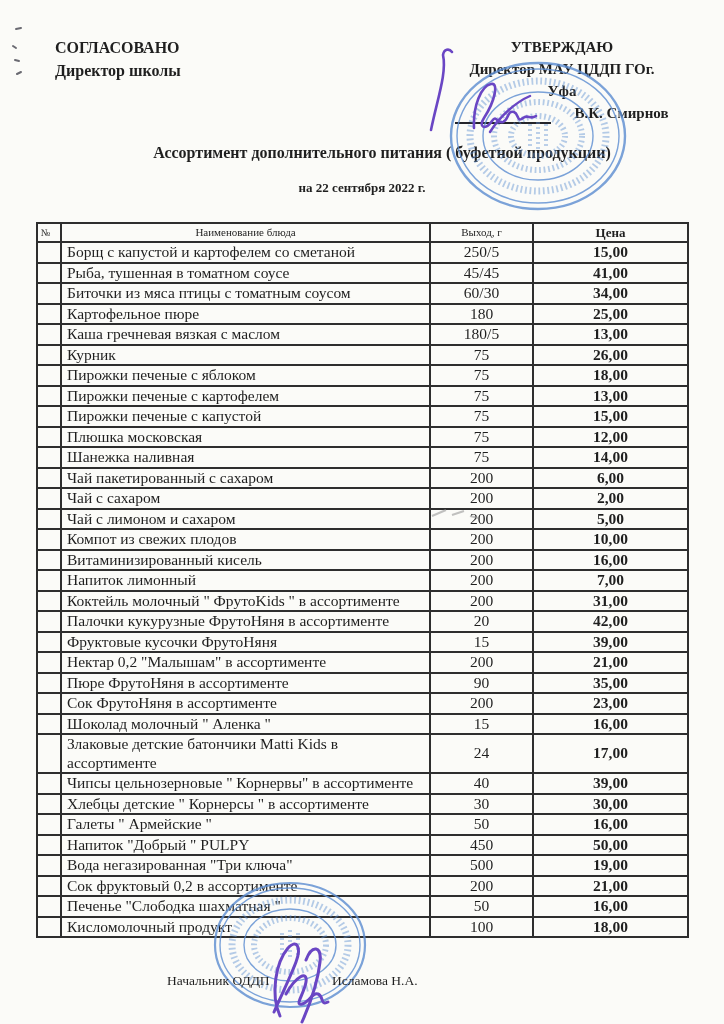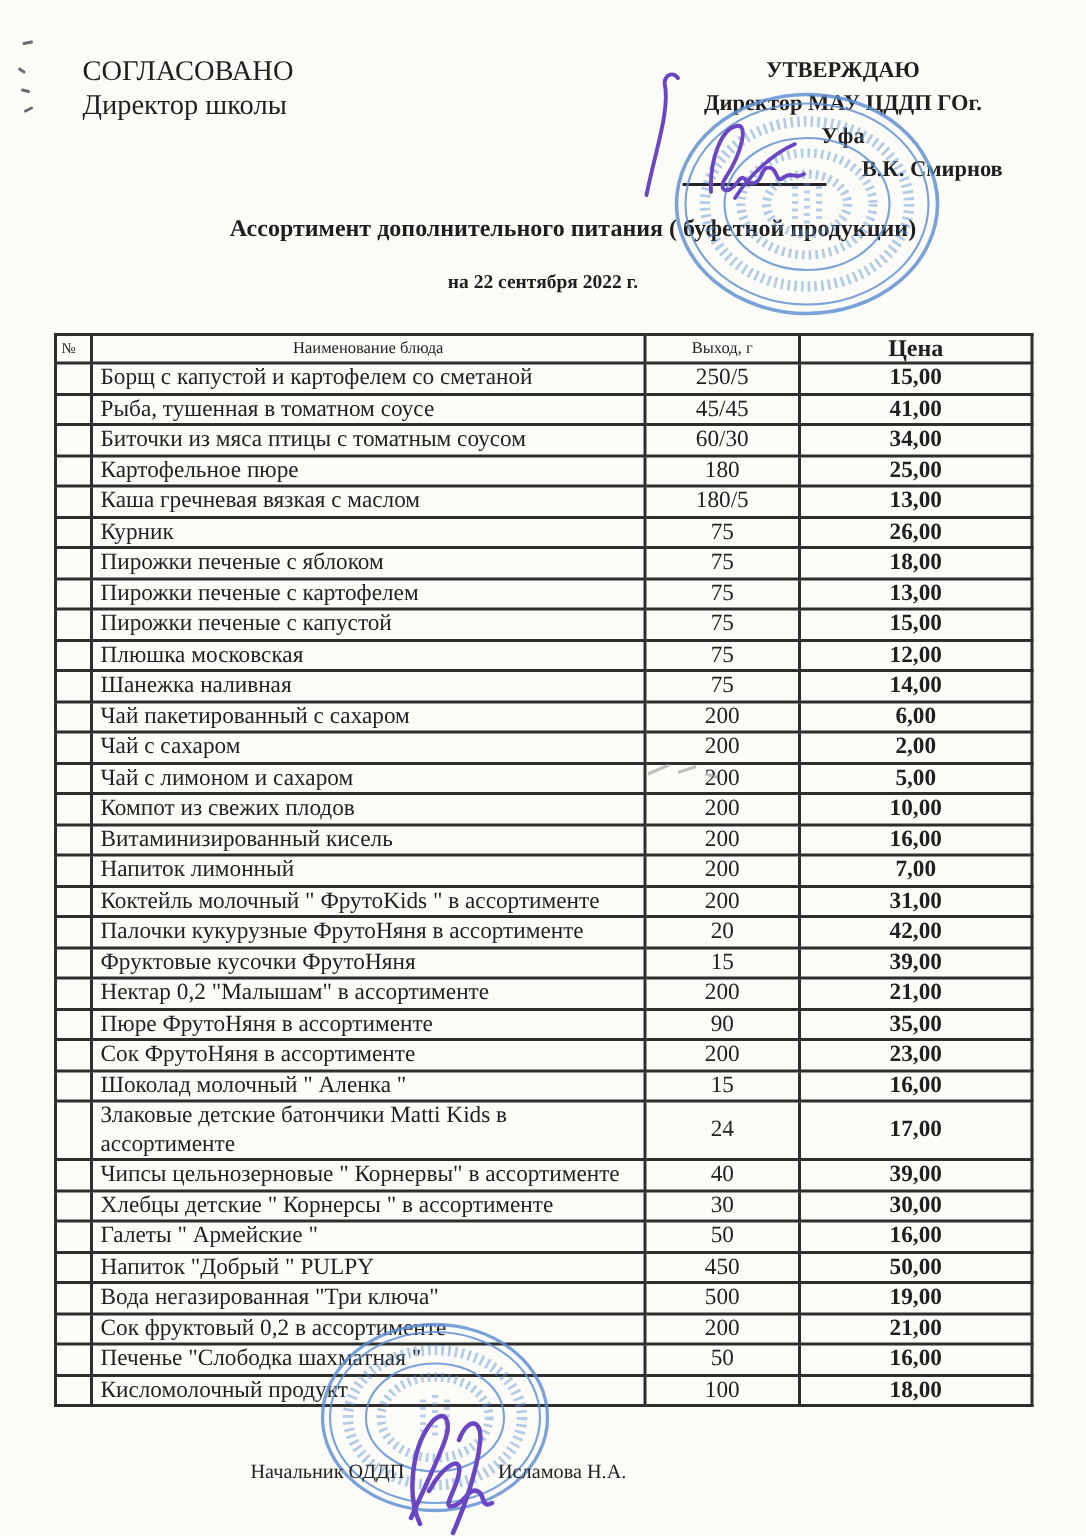--- a/index.html
+++ b/index.html
@@ -5,21 +5,21 @@
   html,body{margin:0;padding:0;}
   body{
     width:724px;height:1024px;position:relative;overflow:hidden;
     background:#fbfbf8;
     font-family:"Liberation Serif", serif;
     color:var(--ink,#1f1f1f);
   }
   
   .approve-left{
     position:absolute;left:55px;top:36px;
-    font-weight:normal;font-size:19px;line-height:23px;white-space:nowrap;
+    font-weight:bold;font-size:16px;line-height:23px;white-space:nowrap;
   }
   .approve-right{
     position:absolute;left:436px;top:36px;width:252px;
     font-weight:bold;font-size:15px;line-height:22px;text-align:center;
   }
   .sig-row{display:flex;align-items:flex-end;justify-content:center;margin-top:22px;gap:16px;}
   .sig-underline{width:96px;border-bottom:2px solid #24242a;height:14px;margin-right:7px;}
   
   .doc-title{
     position:absolute;top:144px;left:0;width:724px;text-align:center;
@@ -30,21 +30,21 @@
     font-weight:bold;font-size:13px;
   }
   
   table.menu{
     position:absolute;left:36px;top:222px;width:651px;
     border-collapse:collapse;table-layout:fixed;
   }
   .menu th,.menu td{border:2px solid var(--line,#2e2e2e);overflow:hidden;}
   .menu th{font-weight:normal;font-size:11px;padding:2px 3px;line-height:13px;}
   .menu th.c-num{font-size:10px;text-align:left;vertical-align:top;}
-  .menu th.c-price{font-weight:bold;font-size:16px;}
+  .menu th.c-price{font-weight:bold;font-size:13px;}
   .menu td{font-size:15.5px;line-height:18.5px;padding:0 5px;}
   .menu td.c-name{text-align:left;}
   .menu td.c-out{text-align:center;}
   .menu td.c-price{text-align:center;font-weight:bold;}
   col.w-num{width:24px;}col.w-name{width:369px;}col.w-out{width:103px;}col.w-price{width:155px;}
   
   .footer-label{position:absolute;left:167px;top:973px;font-size:13.5px;}
   .footer-name{position:absolute;left:332px;top:973px;font-size:13.5px;}
   
   .overlay{position:absolute;pointer-events:none;}

